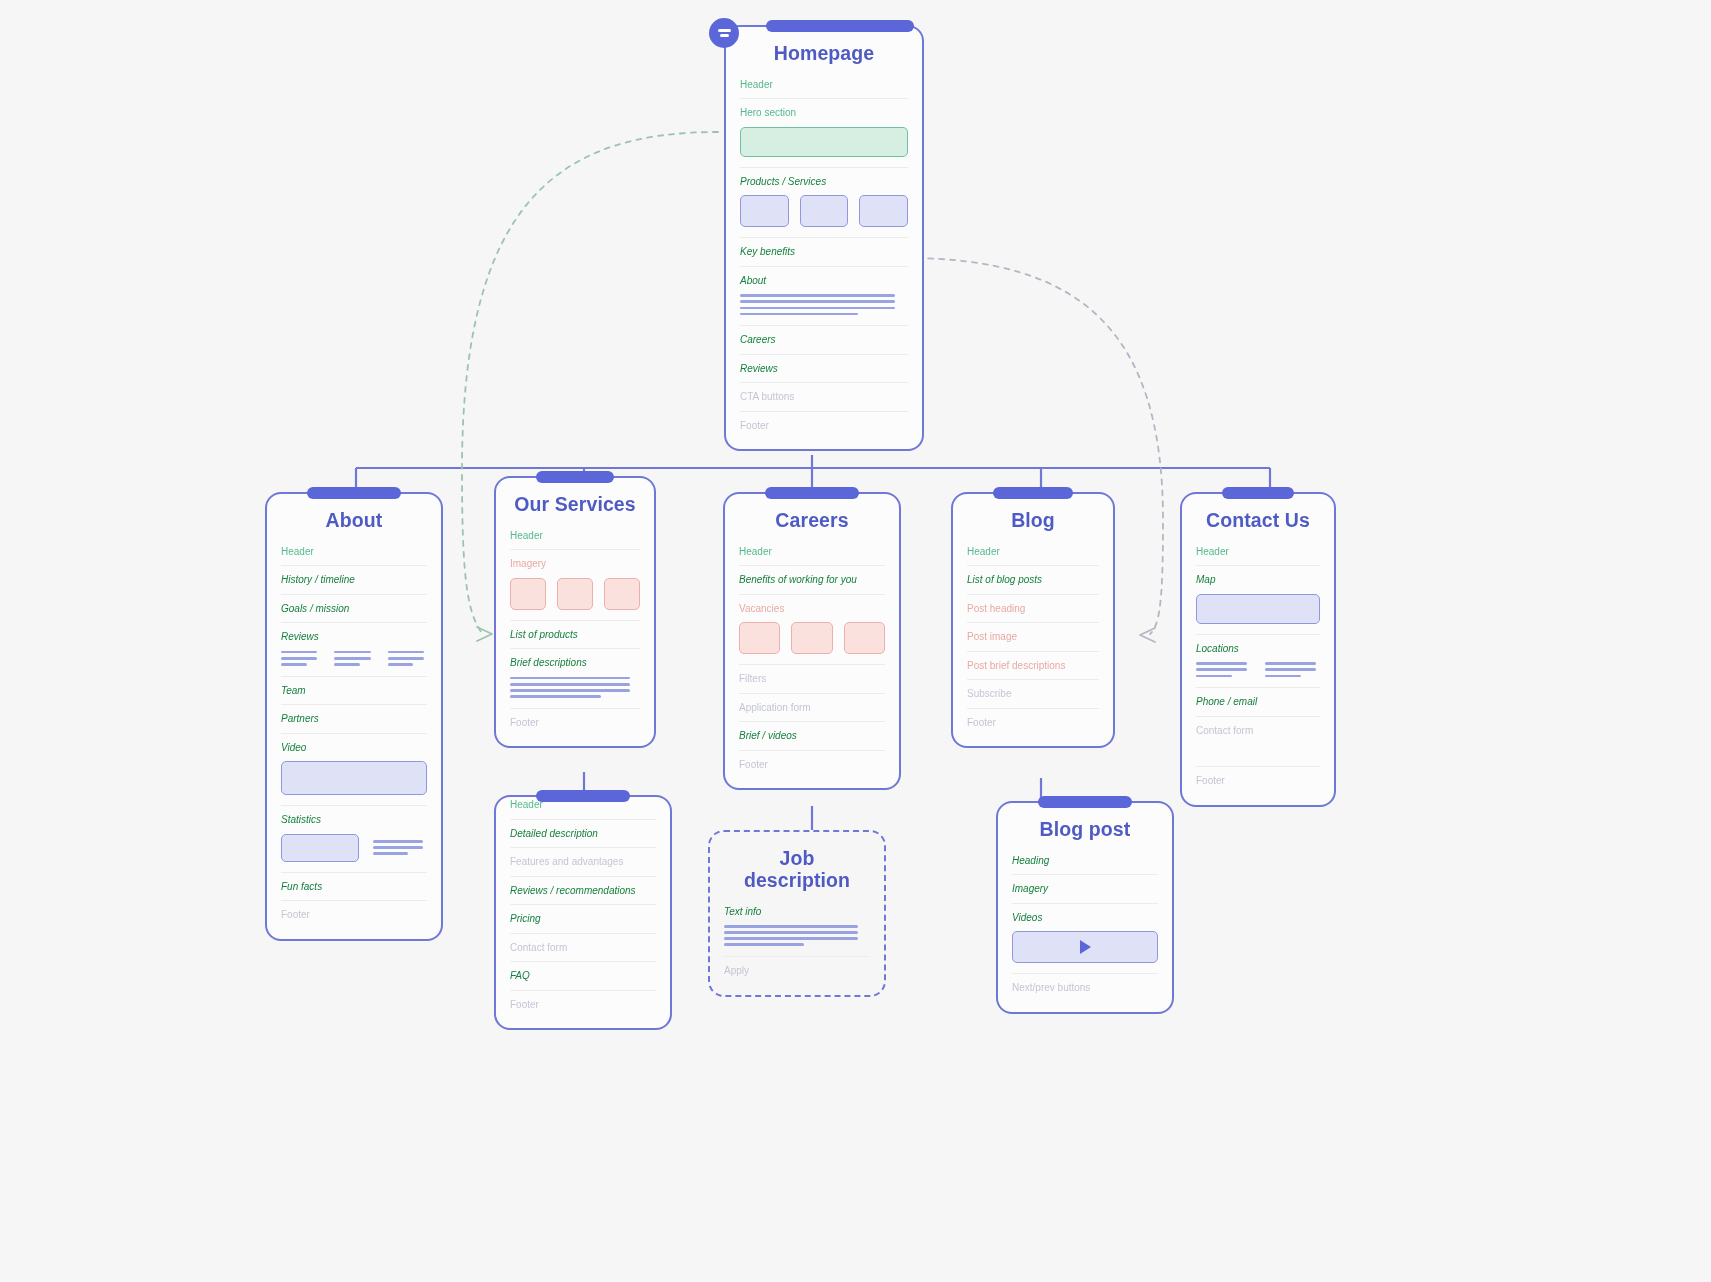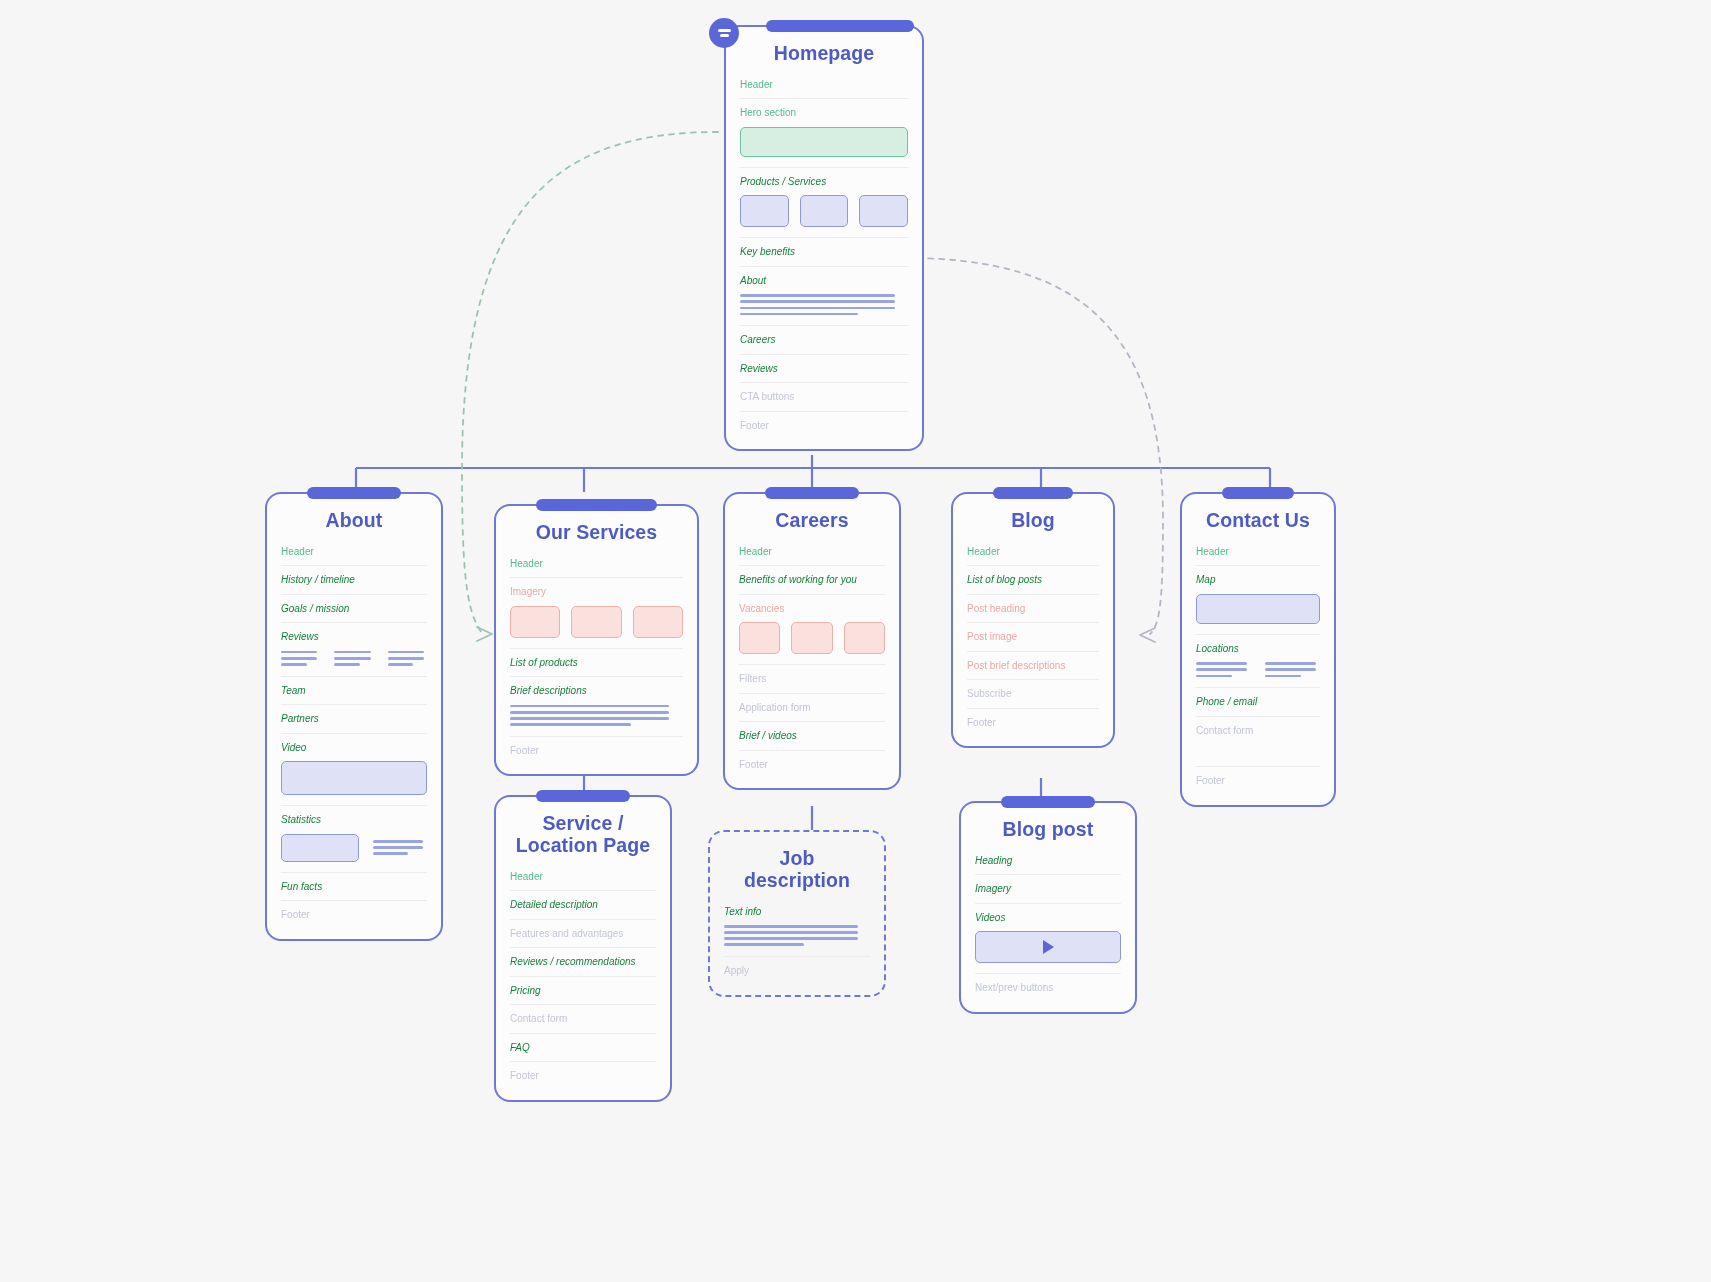--- a/index.html
+++ b/index.html
@@ -200,21 +200,21 @@
             <div class="ln s92"></div>
             <div class="ln s92"></div>
             <div class="ln s65"></div>
           </div>
       </div>
     </div>
     <div class="row norm">Fun facts</div>
     <div class="row muted">Footer</div>
   </div>
 
-  <div class="card" style="left:494px; top:504px; width:205px;">
+  <div class="card" style="left:494px; top:476px; width:162px;">
     <div class="tab" style="left:40px; right:40px;"></div>
     <div class="card-title">Our Services</div>
     <div class="row first green">Header</div>
     <div class="row pink">Imagery</div>
     <div class="block-row nb">
       <div class="chips">
           <div class="box pink"></div>
           <div class="box pink"></div>
           <div class="box pink"></div>
         </div>
@@ -286,21 +286,20 @@
           </div>
       </div>
     </div>
     <div class="row norm">Phone / email</div>
     <div class="row muted">Contact form</div>
     <div class="row muted" style="margin-top:22px;">Footer</div>
   </div>
 
   <div class="card" style="left:494px; top:795px; width:178px;">
     <div class="tab" style="left:40px; right:40px;"></div>
-    <div class="card-title">Service / Location Page</div>
     <div class="row first green">Header</div>
     <div class="row norm">Detailed description</div>
     <div class="row muted">Features and advantages</div>
     <div class="row norm">Reviews / recommendations</div>
     <div class="row norm">Pricing</div>
     <div class="row muted">Contact form</div>
     <div class="row norm">FAQ</div>
     <div class="row muted">Footer</div>
   </div>
 
@@ -311,21 +310,21 @@
       <div class="lgroup">
           <div class="ln s92"></div>
           <div class="ln s92"></div>
           <div class="ln s92"></div>
           <div class="ln s55"></div>
         </div>
     </div>
     <div class="row muted">Apply</div>
   </div>
 
-  <div class="card" style="left:959px; top:801px; width:178px;">
+  <div class="card" style="left:996px; top:801px; width:178px;">
     <div class="tab" style="left:40px; right:40px;"></div>
     <div class="card-title">Blog post</div>
     <div class="row first norm">Heading</div>
     <div class="row norm">Imagery</div>
     <div class="row norm">Videos</div>
     <div class="block-row nb">
       <div class="playbox">
           <span class="play"></span>
         </div>
     </div>

